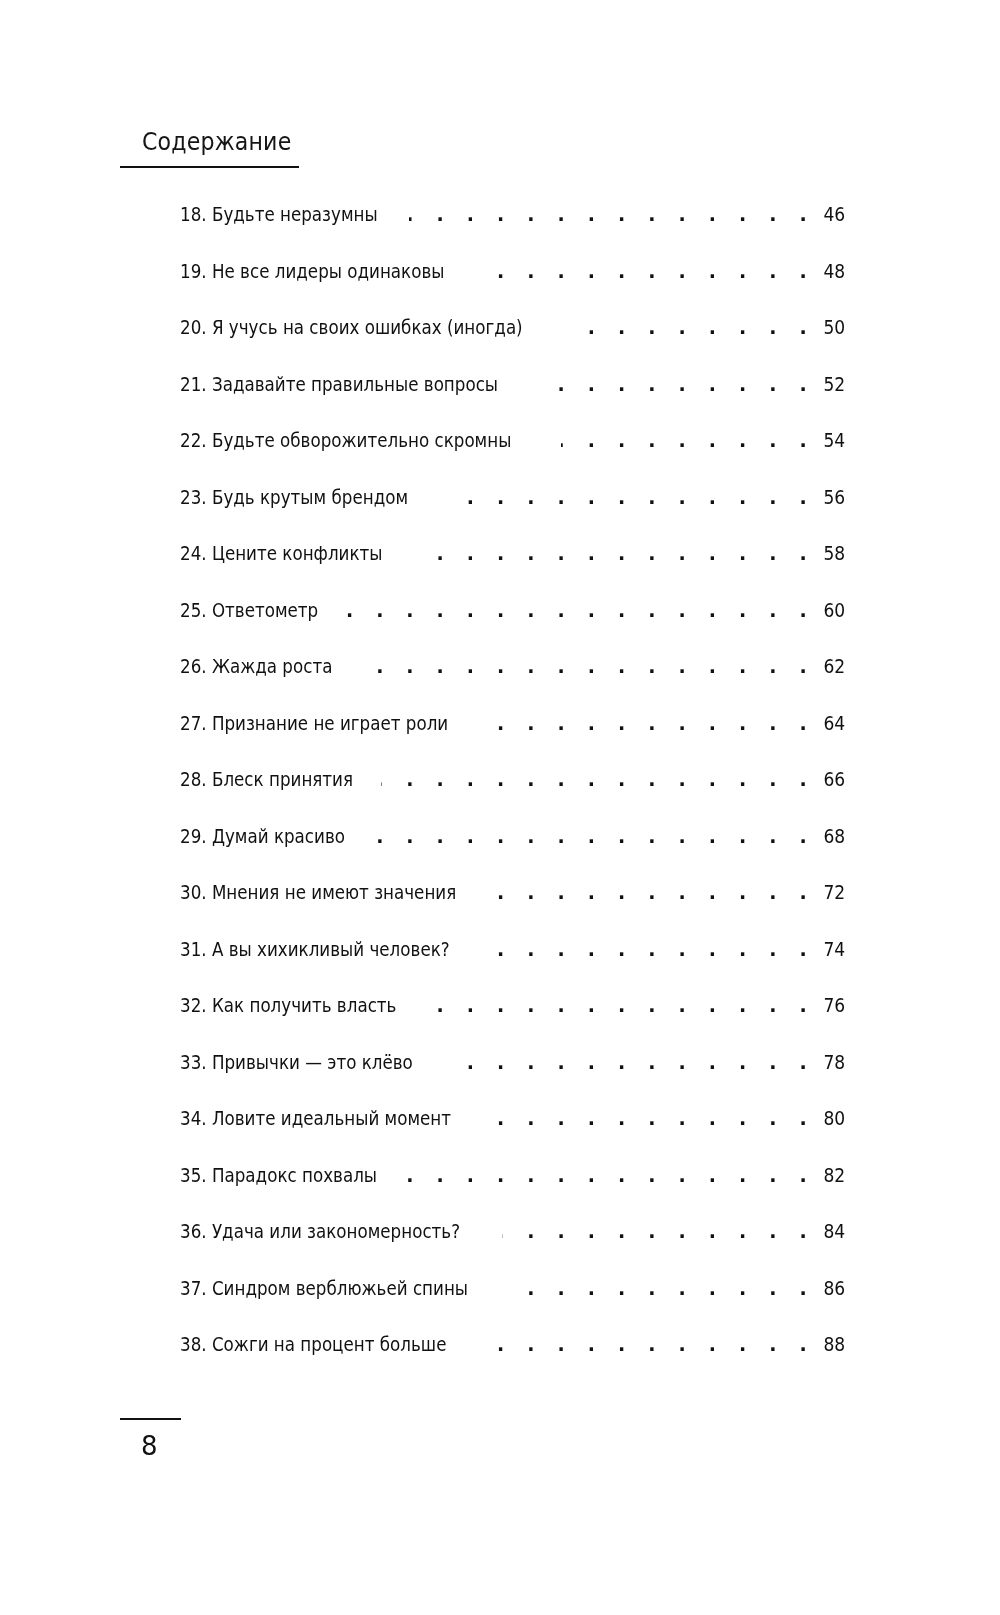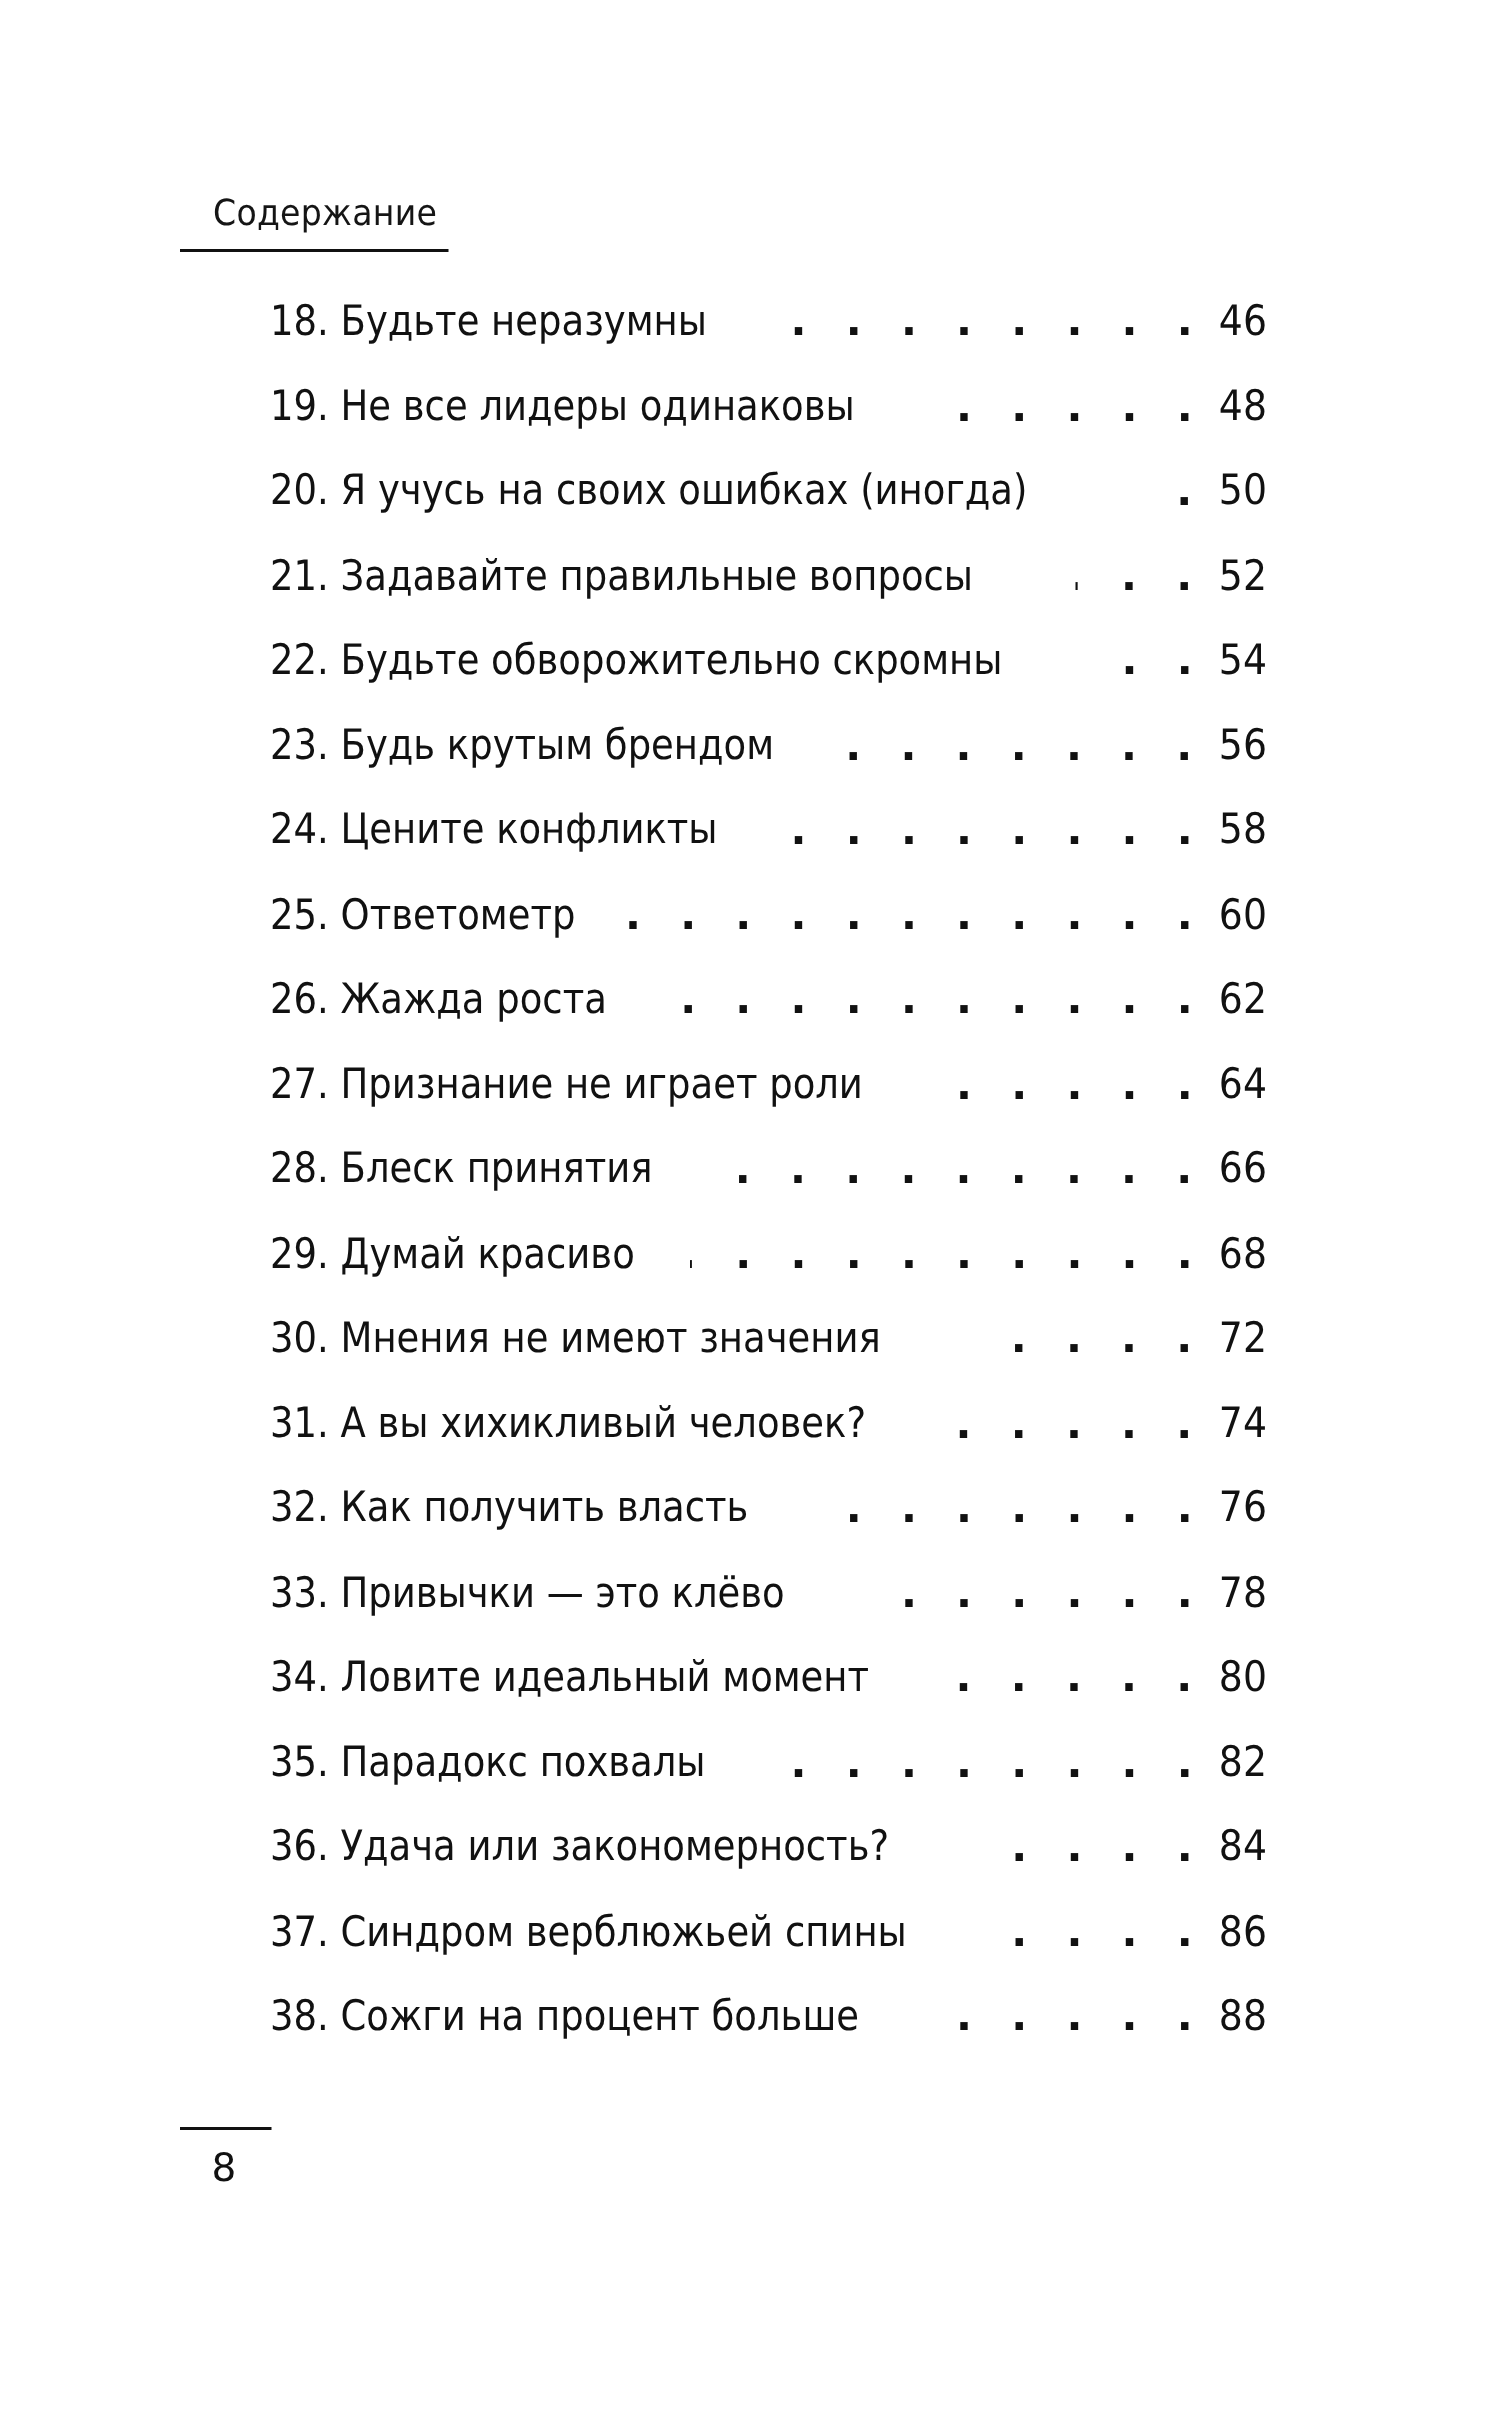--- a/index.html
+++ b/index.html
@@ -37,21 +37,21 @@
     .toc {
       position: absolute;
       left: 180px;
       top: 196px;
       width: 665px;
     }
     .toc-entry {
       display: flex;
       align-items: baseline;
       height: 56.5px;
-      font-size: 28px;
+      font-size: 19px;
       line-height: 36px;
       white-space: nowrap;
       overflow: hidden;
     }
     .toc-title {
       flex: 0 0 auto;
       font-family: "DejaVu Sans", sans-serif;
       display: inline-block;
       transform: scaleX(0.88);
       transform-origin: left center;

